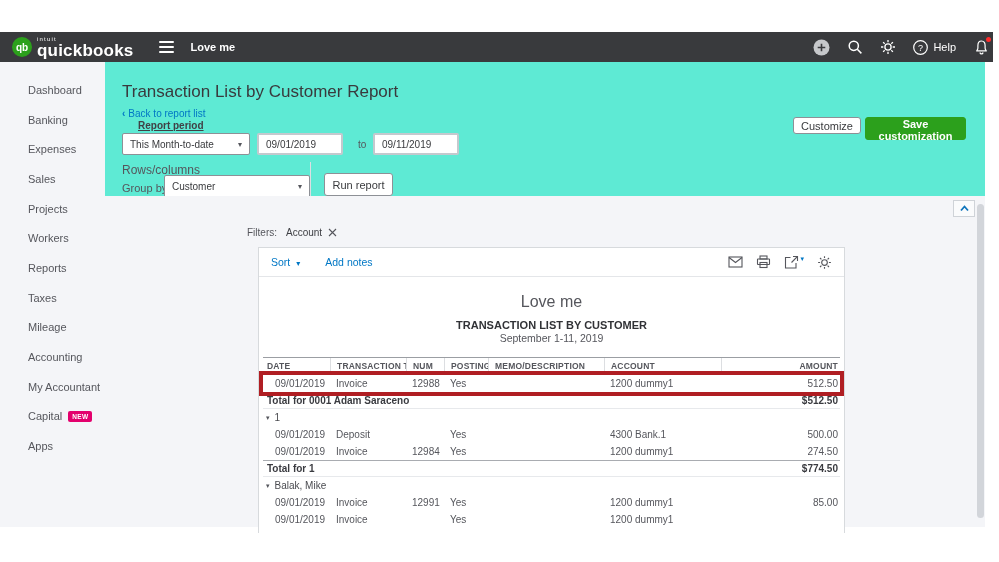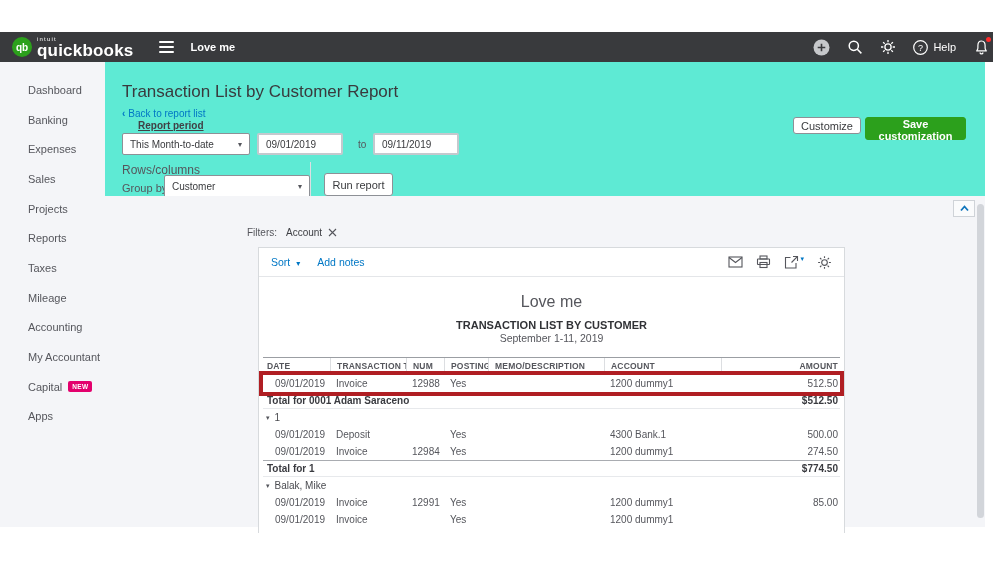--- a/index.html
+++ b/index.html
@@ -51,21 +51,21 @@
   
   .report-area { position:absolute; left:105px; top:196px; width:880px; height:331px; background:#F4F5F8; }
   .collapse-btn { position:absolute; left:848px; top:4px; width:22px; height:17px; background:#FAFBFC; border:1px solid #CFD3D8; display:flex; align-items:center; justify-content:center; cursor:pointer; }
   .scrollbar { position:absolute; left:872px; top:8px; width:7px; height:314px; background:#D2D5DA; border-radius:4px; cursor:pointer; }
   .filters-row { position:absolute; left:142px; top:31px; display:flex; align-items:center; gap:9px; font-size:10px; color:#55565C; }
   .filter-chip { display:flex; align-items:center; gap:6px; color:#3F4045; }
   .chip-x { cursor:pointer; display:flex; }
 
   
   .report-panel { position:absolute; left:153px; top:51px; width:587px; background:#fff; border:1px solid #D7DADD; padding-bottom:6px; }
-  .panel-toolbar { height:29px; border-bottom:1px solid #E4E6E9; display:flex; align-items:center; padding:0 12px; }
+  .panel-toolbar { height:29px; border-bottom:1px solid #E4E6E9; display:flex; align-items:center; padding:0 12px;gap:8px; }
   .tb-link { font-size:10.5px; color:#0077C5; cursor:pointer; margin-right:17px; }
   .tb-link .caret { color:#0077C5; }
   .toolbar-icons { margin-left:auto; display:flex; align-items:center; gap:13px; }
   .tb-ic { display:flex; align-items:center; cursor:pointer; }
   .exp-caret { font-size:7px; color:#0077C5; margin-left:1px; align-self:flex-start; }
   .rtitles { text-align:center; padding-top:16px; }
   .rcompany { font-size:16px; color:#55565C; }
   .rtitle { font-size:11px; font-weight:bold; color:#313236; margin-top:8px; }
   .rperiod { font-size:10.5px; color:#55565C; margin-top:1px; }
 
@@ -148,20 +148,23 @@
         <span>Banking</span>
       </div>
       <div class="side-item">
         <span>Expenses</span>
       </div>
       <div class="side-item">
         <span>Sales</span>
       </div>
       <div class="side-item">
         <span>Projects</span>
+      </div>
+      <div class="side-item">
+        <span>Workers</span>
       </div>
       <div class="side-item">
         <span>Reports</span>
       </div>
       <div class="side-item">
         <span>Taxes</span>
       </div>
       <div class="side-item">
         <span>Mileage</span>
       </div>

